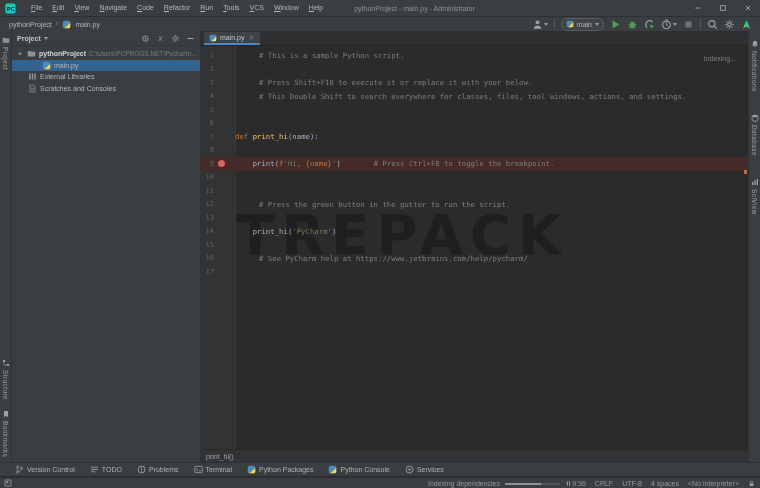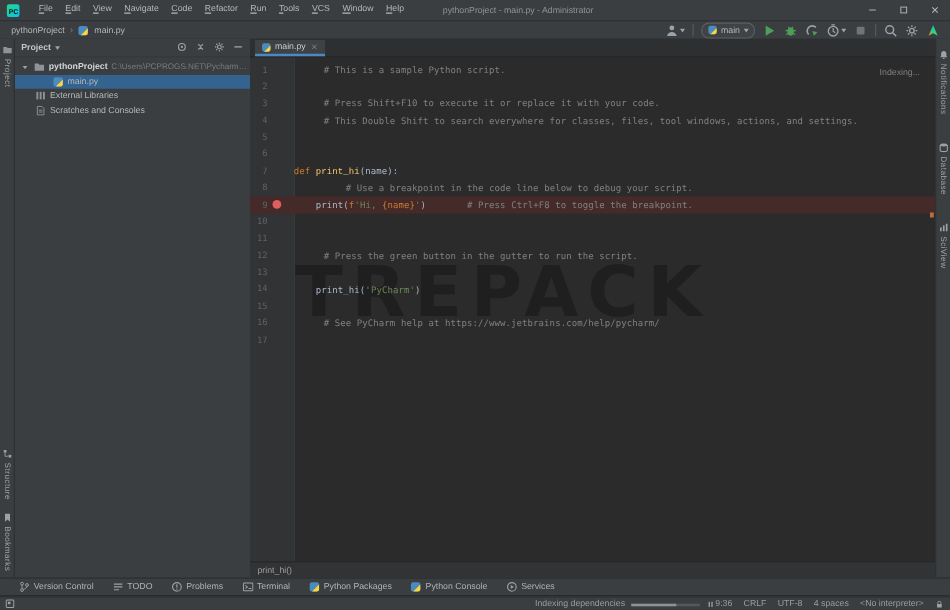--- a/index.html
+++ b/index.html
@@ -64,21 +64,21 @@
             padding:0 5px;font-size:7px;color:#c8cacc;border-bottom:2px solid #4a88c7;box-sizing:border-box;}
   #edbody{position:relative;width:548px;height:403px;background:#2b2b2b;overflow:hidden;}
   #gutterbg{position:absolute;left:0;top:0;width:35px;height:100%;background:#313335;border-right:1px solid #37393b;}
   #codelines{position:relative;padding-top:3px;}
   .crow{display:grid;grid-template-columns:16px 11px 8px 1fr;height:13.5px;align-items:center;}
   .lnum{font-family:"DejaVu Sans Mono",monospace;font-size:7px;color:#5f6365;text-align:right;padding-right:2px;}
   .bpcell{display:flex;align-items:center;justify-content:center;}
   .bpdot{width:7px;height:7px;border-radius:50%;background:#e35e5e;}
   .ctext{font-family:"DejaVu Sans Mono",monospace;font-size:7.2px;letter-spacing:.08px;
          white-space:pre;color:#a9b7c6;overflow:hidden;}
-  .c-com{color:#808080;margin-left:24px;} .c-kw{color:#cc7832;} .c-fn{color:#ffc66d;font-family:Liberation Mono, monospace;}
+  .c-com{color:#808080;margin-left:24px;} .c-kw{color:#cc7832;} .c-fn{color:#ffc66d;}
   .c-str{color:#6a8759;} .c-br{color:#cc7832;} .c-pl{color:#a9b7c6;}
   .crow.bp{background:#452a2a;}
   #watermark{position:absolute;left:36px;top:156px;font-size:56px;font-weight:800;
              color:rgba(0,0,0,.28);letter-spacing:7px;font-family:"DejaVu Sans",sans-serif;}
   #indexing{position:absolute;top:9px;right:12px;font-size:7px;color:#7d8184;}
   #stripe-mark{position:absolute;right:1px;top:124px;width:3px;height:4px;background:#b9703f;}
   #edcrumb{height:13px;background:#313335;border-top:1px solid #26282a;display:flex;align-items:center;
            padding-left:6px;font-size:7px;color:#9da0a3;}
 
   
@@ -336,21 +336,21 @@
         <div class="crow">
           <span class="lnum">2</span>
           <span class="bpcell"></span>
           <span></span>
           <span class="ctext"></span>
         </div>
         <div class="crow">
           <span class="lnum">3</span>
           <span class="bpcell"></span>
           <span></span>
-          <span class="ctext"><span class="c-com"># Press Shift+F10 to execute it or replace it with your code.</span></span>
+          <span class="ctext"><span class="c-com"># Press Shift+F10 to execute it or replace it with your below.</span></span>
         </div>
         <div class="crow">
           <span class="lnum">4</span>
           <span class="bpcell"></span>
           <span></span>
           <span class="ctext"><span class="c-com"># This Double Shift to search everywhere for classes, files, tool windows, actions, and settings.</span></span>
         </div>
         <div class="crow">
           <span class="lnum">5</span>
           <span class="bpcell"></span>
@@ -366,21 +366,20 @@
         <div class="crow">
           <span class="lnum">7</span>
           <span class="bpcell"></span>
           <span></span>
           <span class="ctext"><span class="c-kw">def </span><span class="c-fn">print_hi</span><span class="c-pl">(name):</span></span>
         </div>
         <div class="crow">
           <span class="lnum">8</span>
           <span class="bpcell"></span>
           <span></span>
-          <span class="ctext"><span class="c-pl">    </span><span class="c-com"># Use a breakpoint in the code line below to debug your script.</span></span>
         </div>
         <div class="crow bp" style="background: rgb(69, 42, 42);">
           <span class="lnum">9</span>
           <span class="bpcell">
             <span class="bpdot" style="background: rgb(227, 94, 94);"></span>
           </span>
           <span></span>
           <span class="ctext"><span class="c-pl">    print(</span><span class="c-kw">f</span><span class="c-str">'Hi, </span><span class="c-br">{name}</span><span class="c-str">'</span><span class="c-pl">)  </span><span class="c-com"># Press Ctrl+F8 to toggle the breakpoint.</span></span>
         </div>
         <div class="crow">

